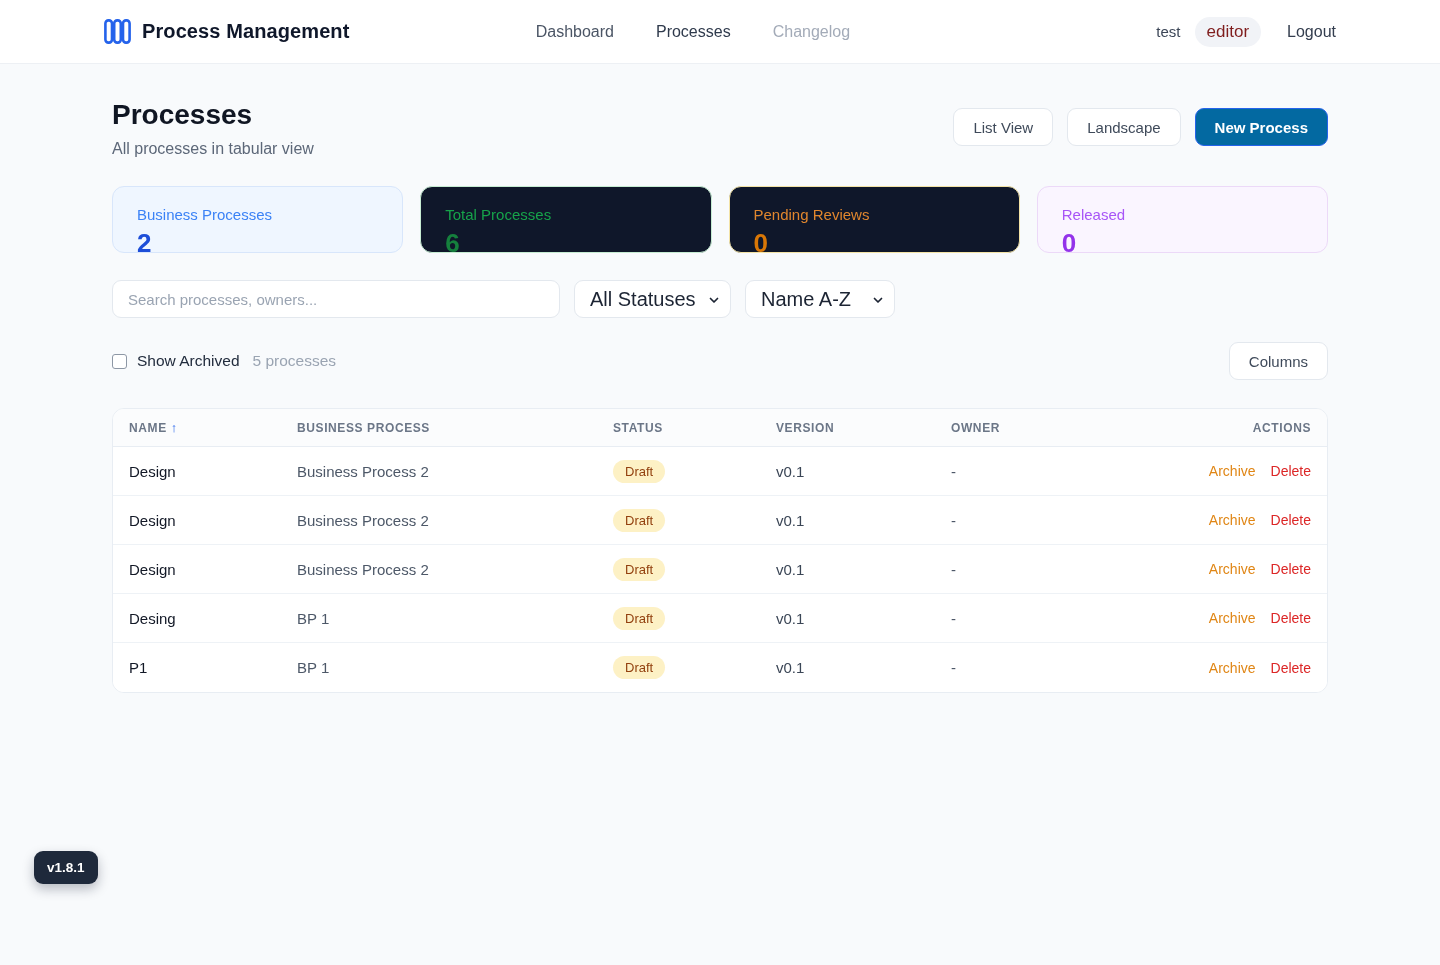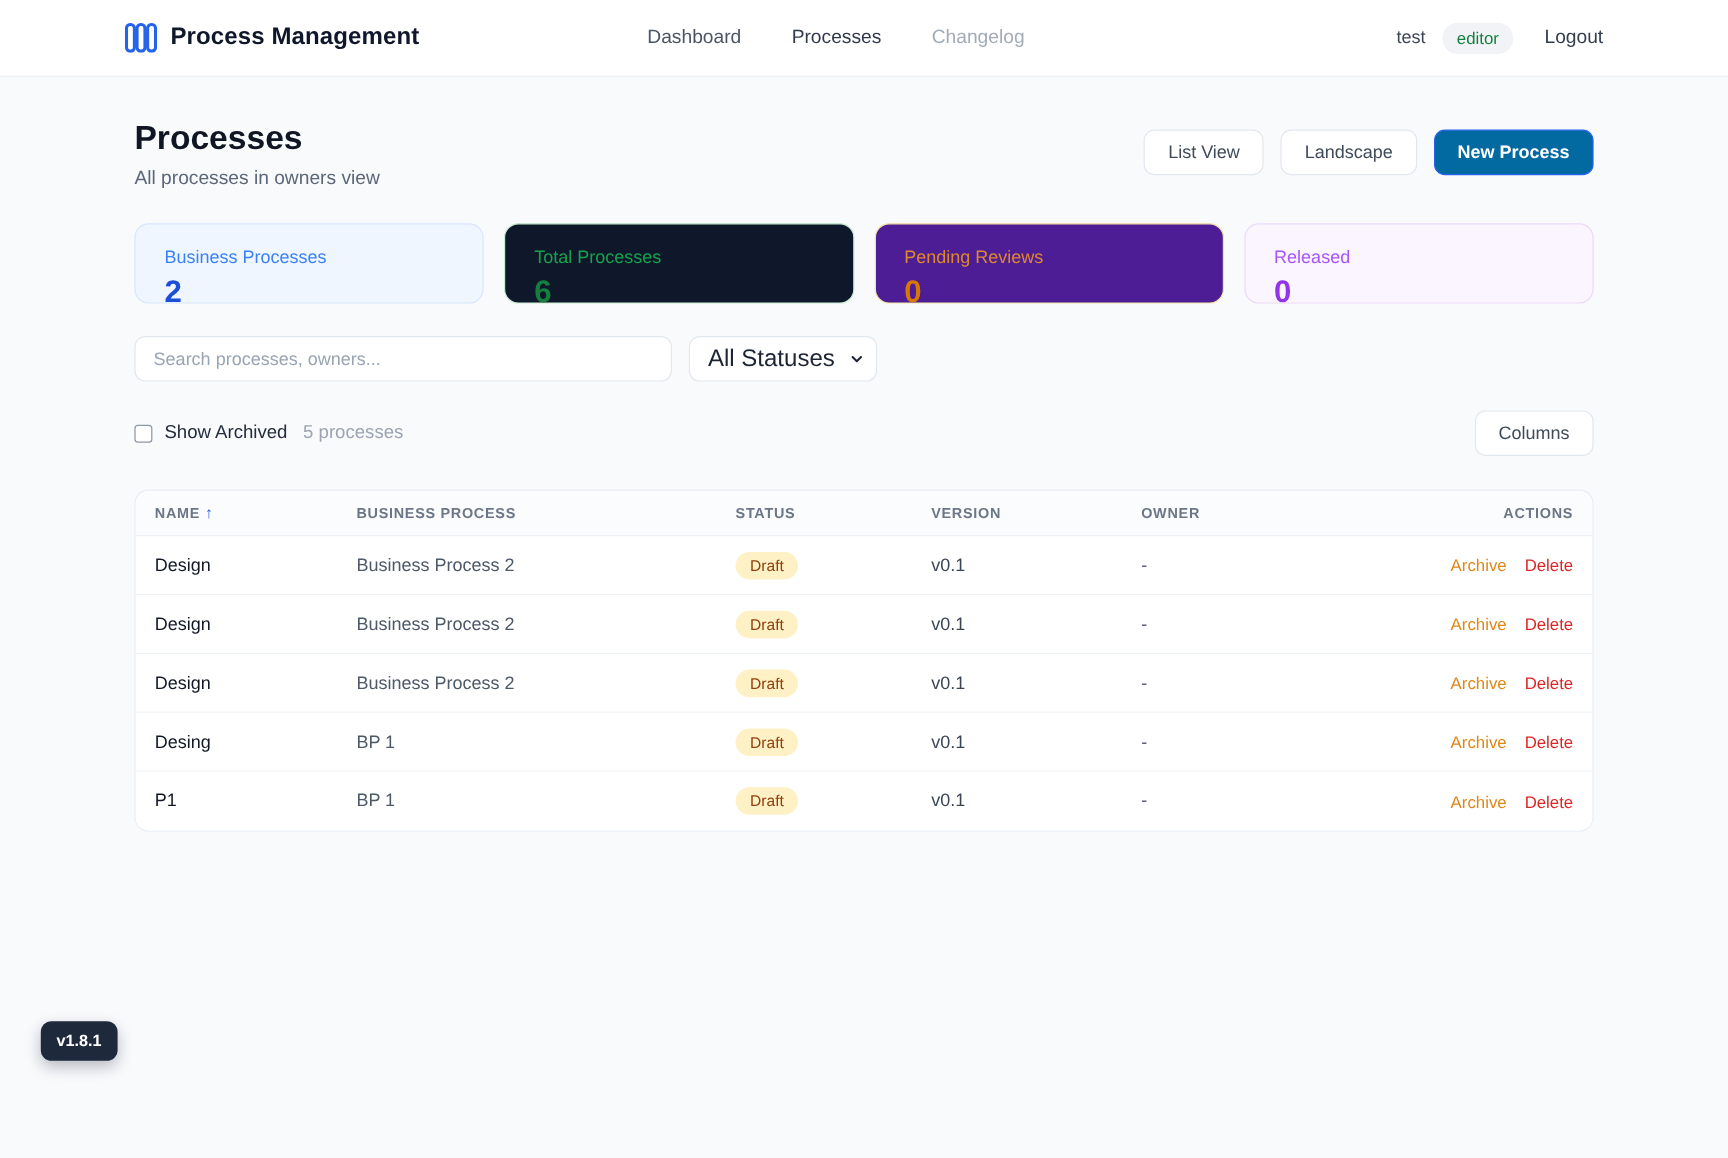--- a/index.html
+++ b/index.html
@@ -11,42 +11,42 @@
   .navbar { height:64px; background:#ffffff; border-bottom:1px solid #edf0f4; }
   .navbar-inner { max-width:1240px; margin:0 auto; height:100%; display:flex; align-items:center; justify-content:space-between; padding:0 4px; }
   .brand { display:flex; align-items:center; gap:11px; }
   .brand-title { font-size:20px; font-weight:700; color:#0f172a; letter-spacing:.1px; }
   .nav-links { display:flex; align-items:center; gap:42px; margin-right:120px; }
   .nav-link { font-size:16px; color:#4b5565; text-decoration:none; cursor:pointer; }
   .nav-link.active { color:#2f3a4c; font-weight:500; }
   .nav-link.disabled { color:#a3abb8; cursor:default; }
   .nav-user { display:flex; align-items:center; gap:14px; }
   .username { font-size:15px; color:#3c4657; }
-  .role-badge { background:#f1f3f7; color:#15803d; font-size:14px; padding:5px 12px; border-radius:999px; }
+  .role-badge { background:#f1f3f7; color:#7f1d1d; font-size:17px; padding:5px 12px; border-radius:999px; }
   .logout { font-size:16px; color:#333d4e; margin-left:12px; cursor:pointer; }
 
   
   .main { width:1216px; margin:0 auto; padding-top:35px; }
   .page-head { display:flex; justify-content:space-between; align-items:flex-start; }
   .page-title { font-size:28px; font-weight:700; color:#101623; }
   .page-subtitle { margin-top:9px; font-size:16px; color:#5c6778; }
   .head-actions { display:flex; gap:14px; margin-top:9px; }
   .btn { display:inline-flex; align-items:center; justify-content:center; height:38px; padding:0 19px; border-radius:9px; font-size:15px; cursor:pointer; border:1px solid #e3e8ee; background:#ffffff; color:#3f4a5a; font-family:inherit; }
   .btn-primary { background:#0369a1; border-color:#2563eb; color:#ffffff; font-weight:600; }
 
   
   .stats { margin-top:28px; display:grid; grid-template-columns:repeat(4,1fr); gap:17px; }
   .card { height:67px; border-radius:12px; padding:19px 24px; border:1px solid transparent; }
   .card-label { font-size:15px; }
   .card-value { font-size:26px; font-weight:700; margin-top:5px; }
   .card-blue   { background:#eff6ff; border-color:#d8e6fb; }
   .card-blue .card-label { color:#3b82f6; }  .card-blue .card-value { color:#1d4ed8; }
   .card-green  { background:#0f172a; border-color:#c6ecd2; }
   .card-green .card-label { color:#16a34a; } .card-green .card-value { color:#15803d; }
-  .card-yellow { background:#4c1d95; border-color:#f3e3a6; }
+  .card-yellow { background:#0f172a; border-color:#f3e3a6; }
   .card-yellow .card-label { color:#e0862e; } .card-yellow .card-value { color:#d97706; }
   .card-purple { background:#faf5ff; border-color:#ecd9f8; }
   .card-purple .card-label { color:#a855f7; } .card-purple .card-value { color:#9333ea; }
 
   
   .filters { margin-top:27px; display:flex; gap:14px; }
   .search-input { width:448px; height:38px; border:1px solid #e3e8ee; border-radius:9px; padding:0 15px; font-size:15px; color:#333d4e; background:#ffffff; font-family:inherit; outline:none; }
   .search-input::placeholder { color:#9aa4b2; }
   .select-wrap { position:relative; }
   .select-wrap select { appearance:none; -webkit-appearance:none; height:38px; border:1px solid #e3e8ee; border-radius:9px; background:#ffffff; font-size:20px; color:#1c2433; padding:0 34px 0 15px; font-family:inherit; cursor:pointer; outline:none; }
@@ -107,21 +107,21 @@
         <a class="logout">Logout</a>
       </div>
     </div>
   </header>
 
   <main class="main">
 
     <div class="page-head">
       <div>
         <h1 class="page-title">Processes</h1>
-        <div class="page-subtitle">All processes in owners view</div>
+        <div class="page-subtitle">All processes in tabular view</div>
       </div>
       <div class="head-actions">
         <button class="btn">List View</button>
         <button class="btn">Landscape</button>
         <button class="btn btn-primary">New Process</button>
       </div>
     </div>
 
     <section class="stats">
       <div class="card card-blue">
@@ -147,20 +147,30 @@
       <div class="select-wrap">
         <select>
           <option>All Statuses</option>
         </select>
         <span class="select-chevron">
           <svg width="12" height="12" viewBox="0 0 12 12" fill="none">
               <path d="M2.5 4.5 L6 8 L9.5 4.5" stroke="#1c2433" stroke-width="1.7" stroke-linecap="round" stroke-linejoin="round"></path>
             </svg>
         </span>
       </div>
+      <div class="select-wrap">
+        <select style="width:150px;">
+          <option>Name A-Z</option>
+        </select>
+        <span class="select-chevron">
+          <svg width="12" height="12" viewBox="0 0 12 12" fill="none">
+              <path d="M2.5 4.5 L6 8 L9.5 4.5" stroke="#1c2433" stroke-width="1.7" stroke-linecap="round" stroke-linejoin="round"></path>
+            </svg>
+        </span>
+      </div>
     </section>
 
     <section class="archived-row">
       <div class="archived-left">
         <input type="checkbox" class="checkbox" style="">
         <span class="archived-label">Show Archived</span>
         <span class="process-count">5 processes</span>
       </div>
       <button class="btn">Columns</button>
     </section>

